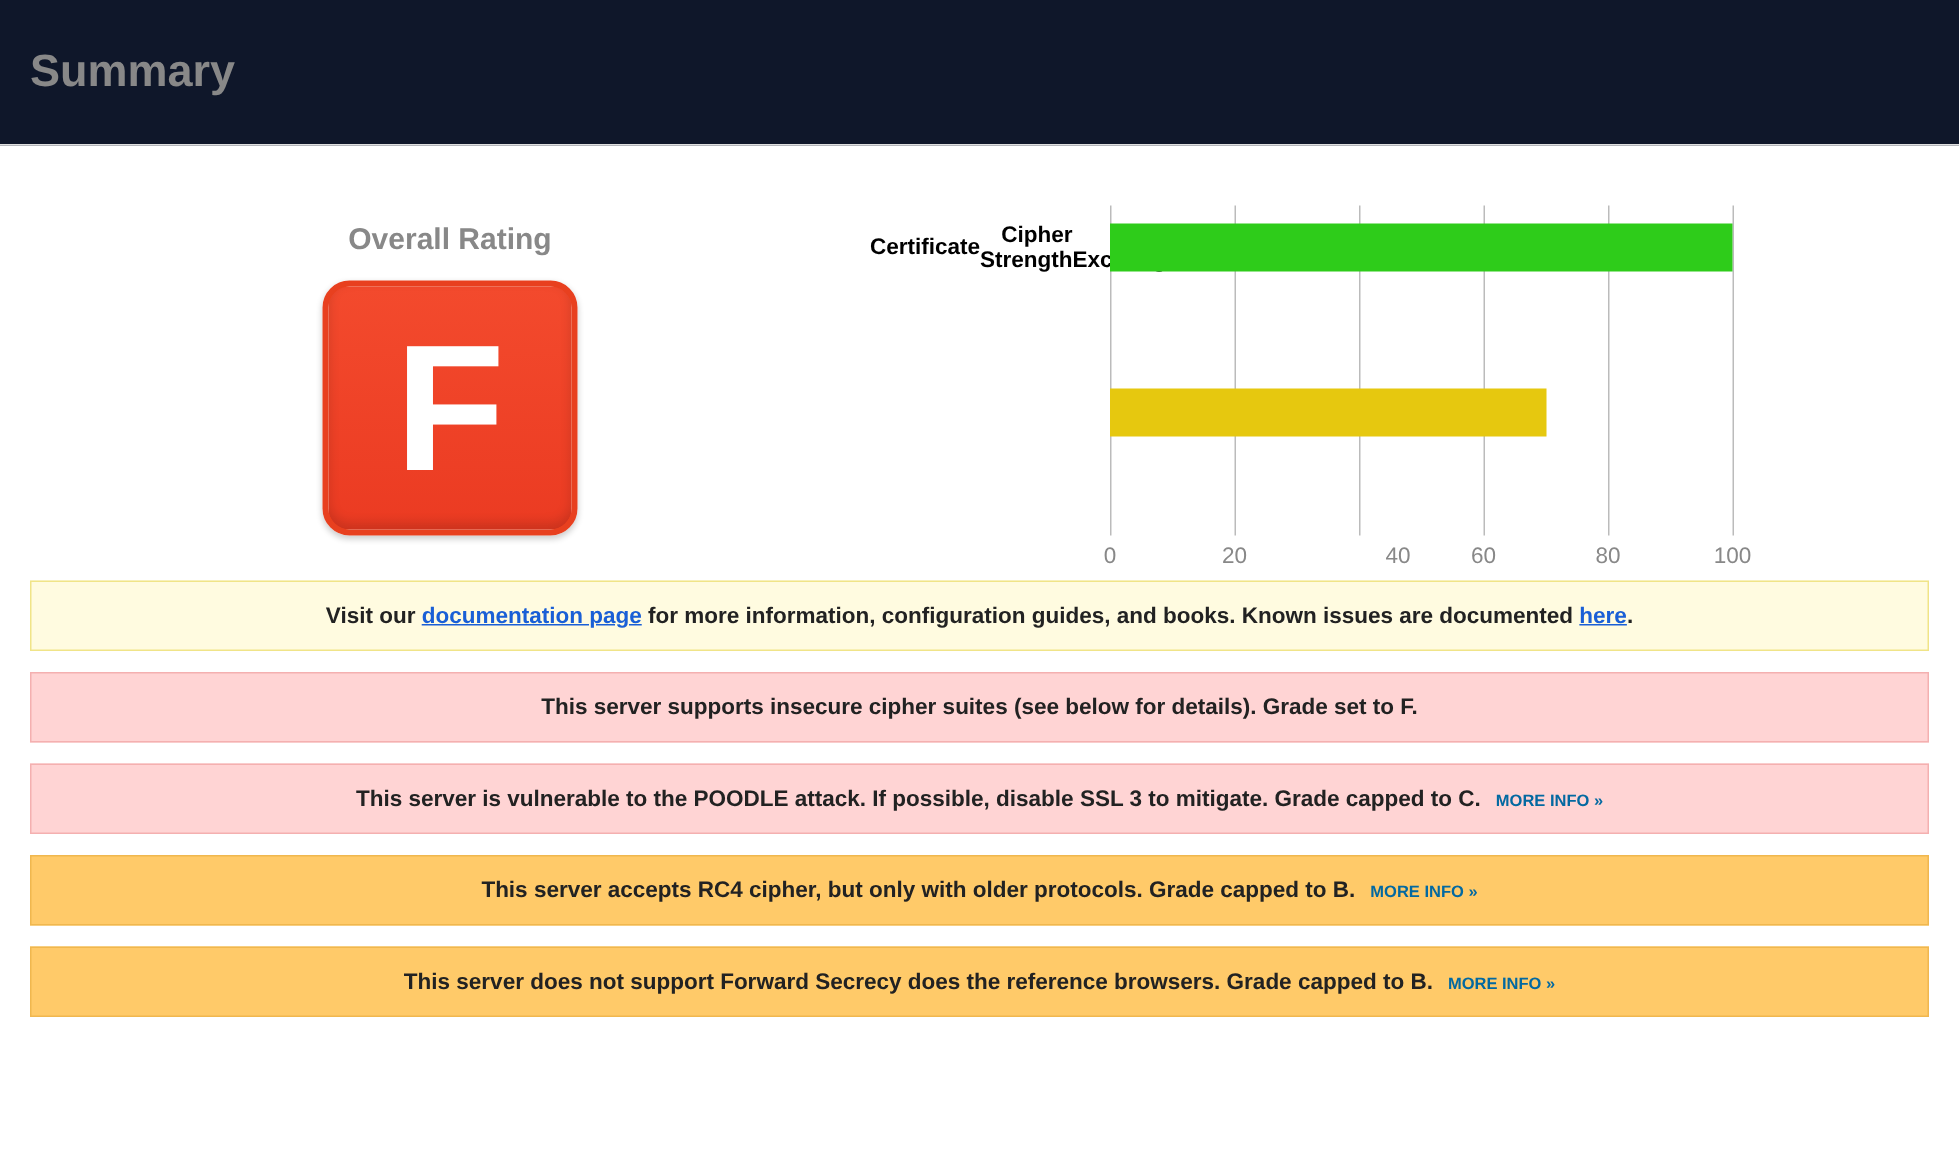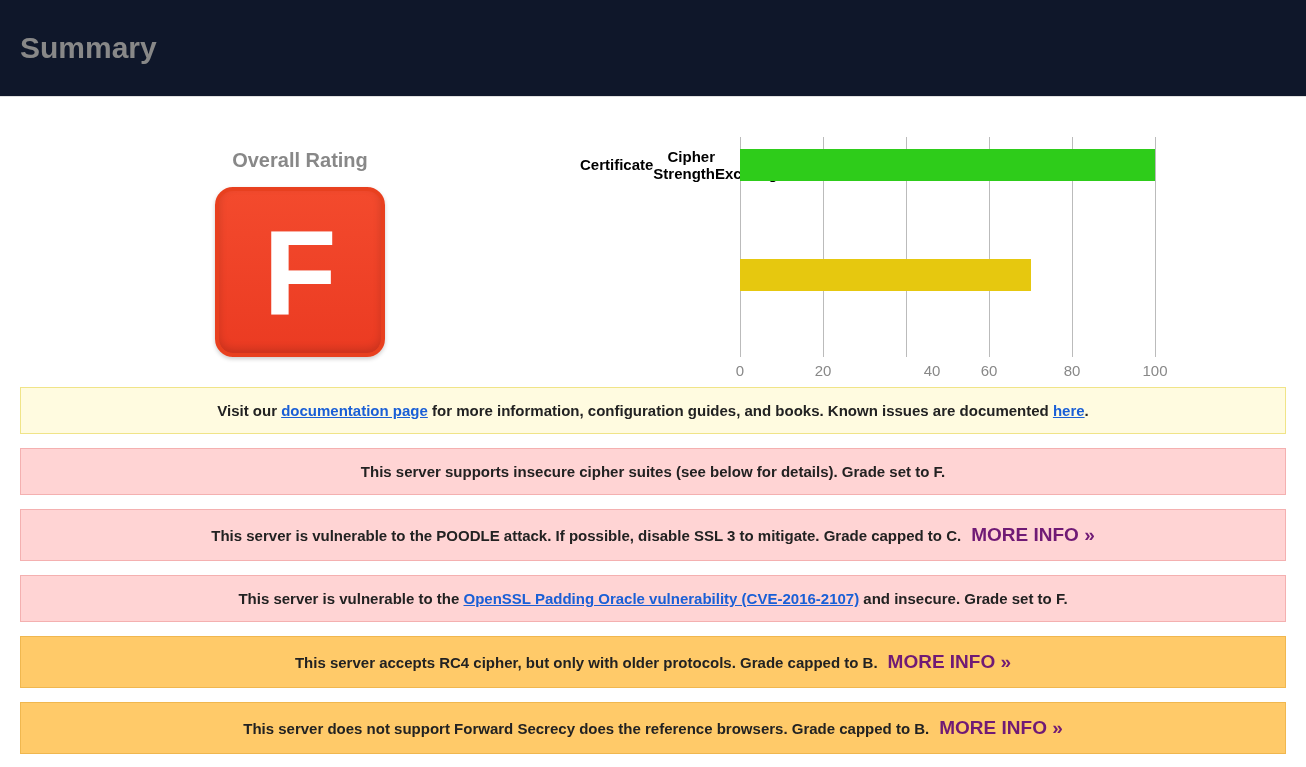--- a/index.html
+++ b/index.html
@@ -132,23 +132,23 @@
       color: #222;
     }
     .notice-yellow { background: #fffbe0; border-color: #f0e488; }
     .notice-red    { background: #ffd4d4; border-color: #f4b0b0; }
     .notice-orange { background: #ffca69; border-color: #f0b74f; }
     .notice a.text-link {
       color: #1a5fd6;
       text-decoration: underline;
     }
     .notice a.more-info {
-      color: #701a75;
+      color: #0369a1;
       text-decoration: none;
-      font-size: 19px;
+      font-size: 11px;
       margin-left: 10px;
     }
   </style>
 </head>
 <body>
 
 <div class="header">
   <h1>Summary</h1>
 </div>
 
@@ -194,16 +194,15 @@
           <div class="tick-label" style="left: 100%;">100</div>
         </div>
     </div>
   </div>
 </div>
 
 <div class="notices" id="notices">
     <div class="notice notice-yellow"><span>Visit our </span><a href="#" class="text-link">documentation page</a><span> for more information, configuration guides, and books. Known issues are documented </span><a href="#" class="text-link">here</a><span>.</span></div>
     <div class="notice notice-red"><span>This server supports insecure cipher suites (see below for details). Grade set to F.</span></div>
     <div class="notice notice-red"><span>This server is vulnerable to the POODLE attack. If possible, disable SSL 3 to mitigate. Grade capped to C.</span><a href="#" class="more-info">MORE INFO »</a></div>
-    <div class="notice notice-red"><span>This server is vulnerable to the </span><a href="#" class="text-link">OpenSSL Padding Oracle vulnerability (CVE-2016-2107)</a><span> and insecure. Grade set to F.</span></div>
     <div class="notice notice-orange"><span>This server accepts RC4 cipher, but only with older protocols. Grade capped to B.</span><a href="#" class="more-info">MORE INFO »</a></div>
     <div class="notice notice-orange"><span>This server does not support Forward Secrecy does the reference browsers. Grade capped to B.</span><a href="#" class="more-info">MORE INFO »</a></div>
   </div>
 
 </body></html>

